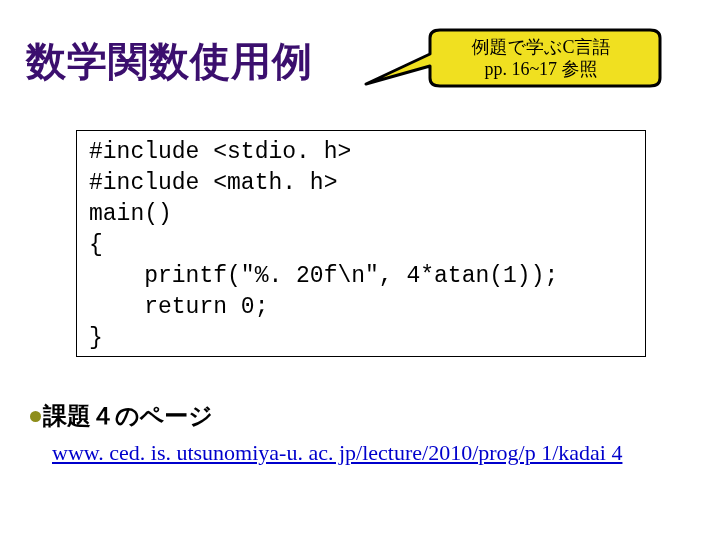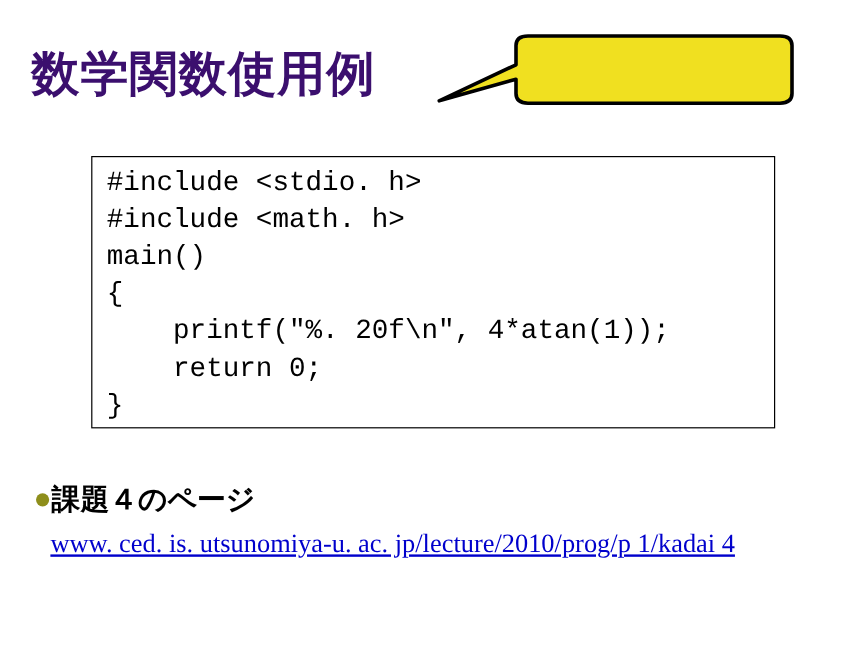--- a/index.html
+++ b/index.html
@@ -7,21 +7,21 @@
   .title{position:absolute;left:26px;top:34px;font-size:40px;font-weight:bold;color:#3b0f6e;letter-spacing:1px}
   .callout-wrap{position:absolute;left:360px;top:20px}
   .callout-wrap svg{display:block}
   .callout-box{position:absolute;left:429px;top:34px;width:224px;height:48px;display:flex;flex-direction:column;align-items:center;justify-content:center}
   .callout-line{font-family:"MS PMincho","Hiragino Mincho ProN",serif;font-size:18px;color:#000;white-space:nowrap;text-align:center;line-height:1.25}
   .codebox{position:absolute;left:76px;top:130px;width:570px;border:1px solid #000;background:#fff;padding:6px 12px 2px 12px;box-sizing:border-box}
   .codebox pre{margin:0;font-family:"Courier New",monospace;font-size:23px;line-height:1.35;color:#000;white-space:pre}
   .section-row{position:absolute;left:30px;top:400px;display:flex;align-items:center;gap:2px}
   .dot{width:11px;height:11px;border-radius:50%;background:#8e8e1b}
   .section-text{font-size:24px;color:#000;font-weight:bold}
-  .link{position:absolute;left:42px;top:440px;font-size:22px;font-family:"Times New Roman",serif;color:#00c;text-decoration:underline}
+  .link{position:absolute;left:52px;top:440px;font-size:22px;font-family:"Times New Roman",serif;color:#00c;text-decoration:underline}
 </style>
 </head>
 <body>
 
 <div class="slide">
 
   <div class="title">数学関数使用例</div>
 
   <div class="callout-wrap">
     <svg width="310" height="75" viewBox="0 0 310 75">
@@ -32,20 +32,24 @@
                L 300 58
                Q 300 66 290 66
                L 80 66
                Q 70 66 70 58
                L 70 46
                L 6 64
                L 70 34
                Z" fill="#f0e020" stroke="#000" stroke-width="3" stroke-linejoin="round"></path>
     </svg>
   </div>
+  <div class="callout-box">
+    <div class="callout-line">例題で学ぶC言語</div>
+    <div class="callout-line">pp. 16~17 参照</div>
+  </div>
 
   <div class="codebox">
     <pre>#include &lt;stdio. h&gt;
 #include &lt;math. h&gt;
 main()
 {
     printf("%. 20f\n", 4*atan(1));
     return 0;
 }</pre>
   </div>

